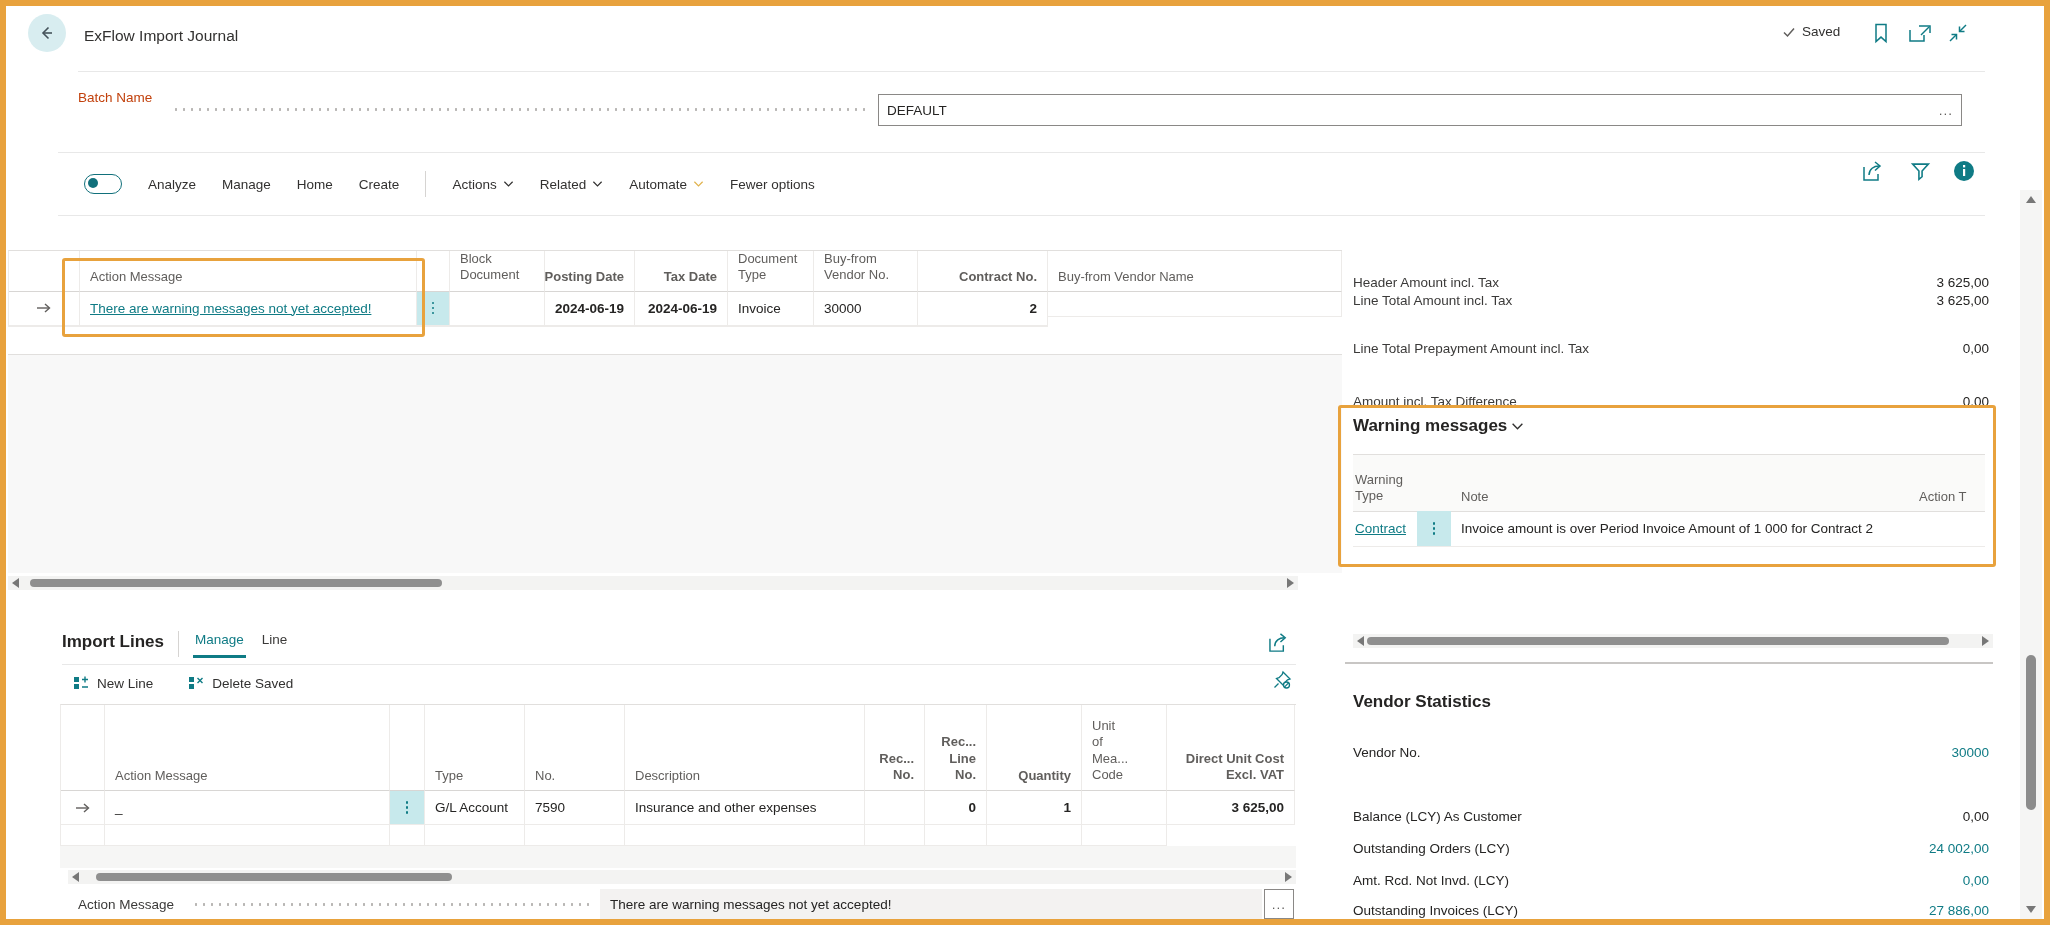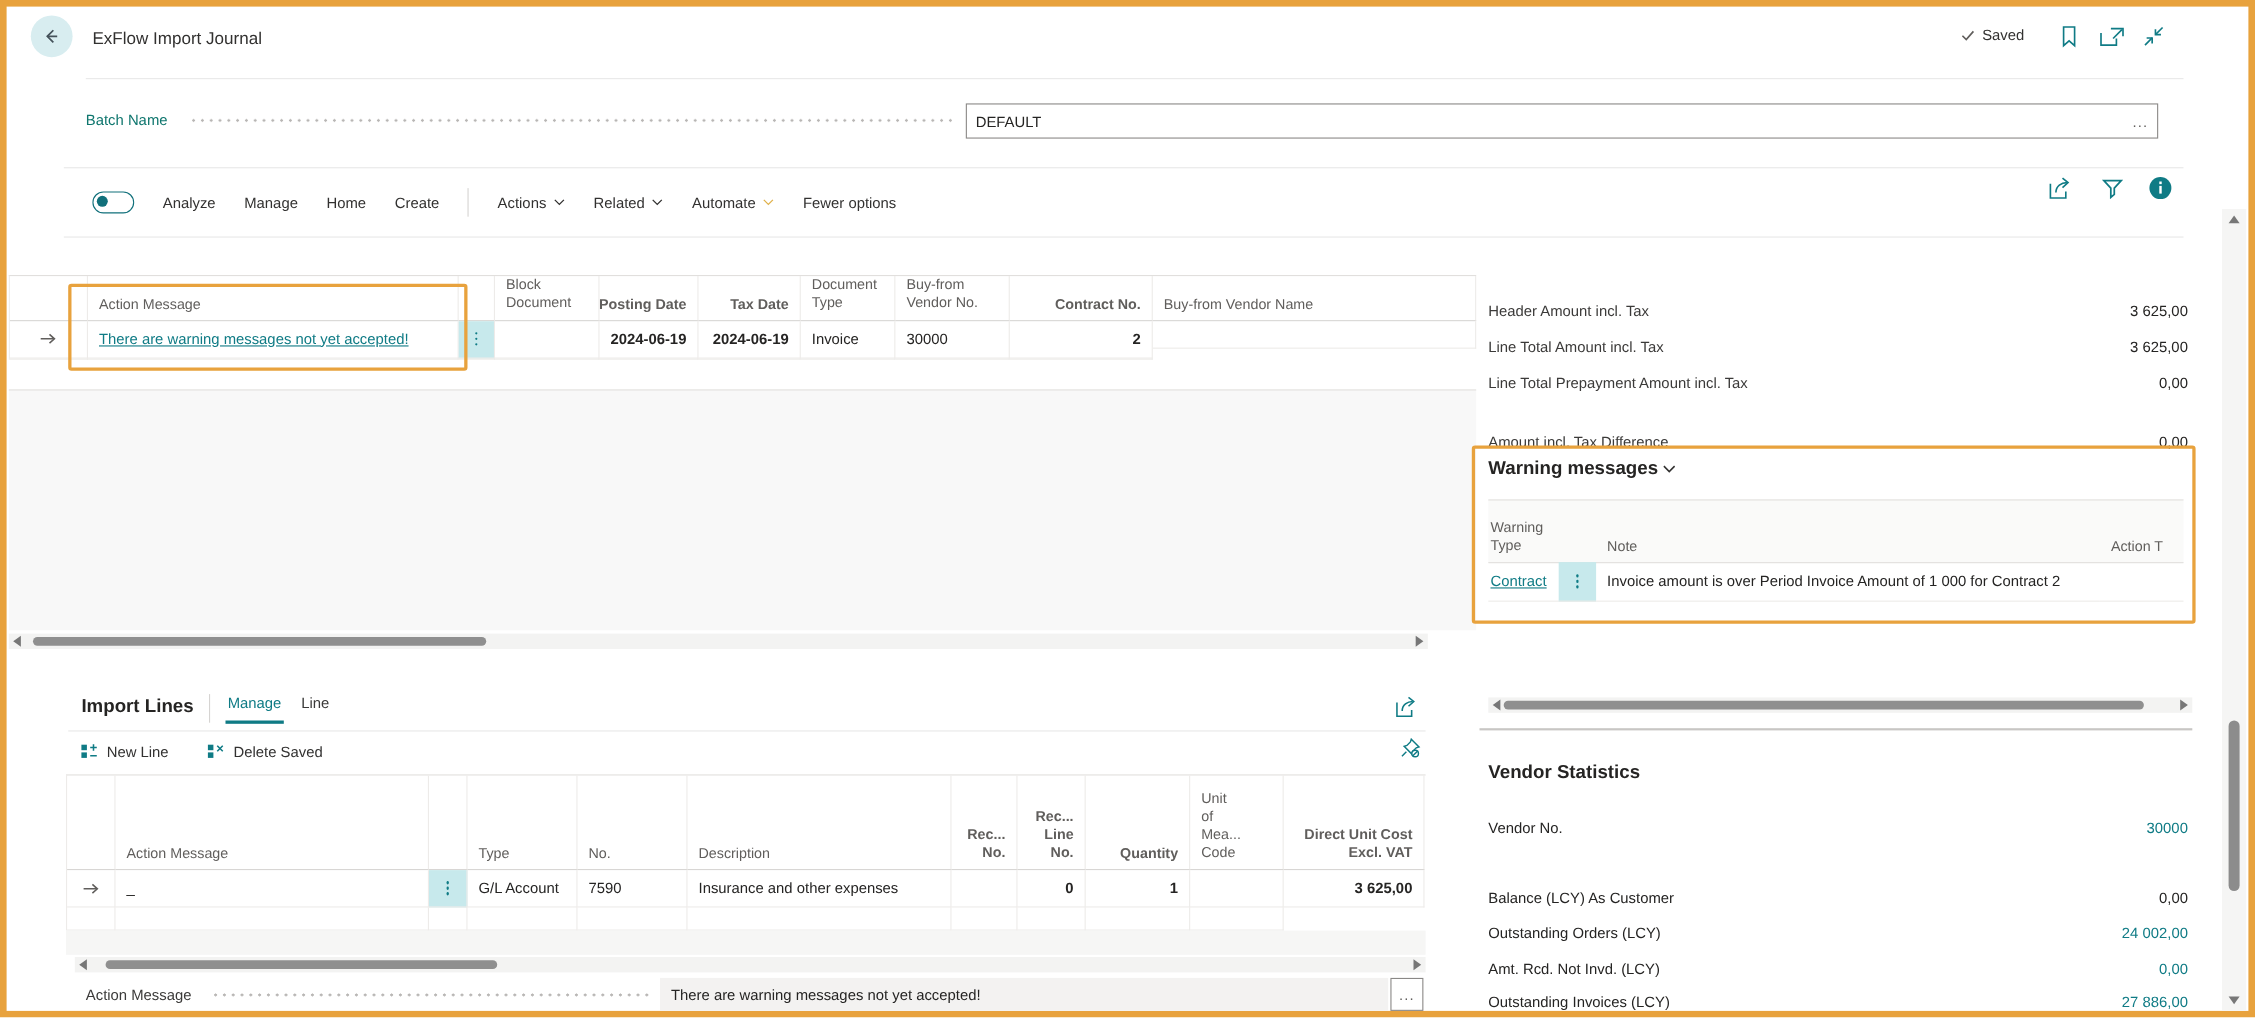--- a/index.html
+++ b/index.html
@@ -11,21 +11,21 @@
   .bold-title{font-size:17px;font-weight:700;color:#252423;}
   .link{color:#0f7b85;text-decoration:underline;cursor:pointer;}
   .teal{color:#0f7b85;}
   
   .back-btn{left:22px;top:8px;width:38px;height:38px;border-radius:50%;background:#d8edf0;
             display:flex;align-items:center;justify-content:center;}
   .page-title{left:78px;top:21px;font-size:15.5px;color:#323130;}
   .hdr-divider{left:72px;top:65px;width:1907px;height:1px;background:#e8e8e8;}
   .save-status{left:1776px;top:18px;display:flex;align-items:center;gap:6px;color:#323130;}
   
-  .batch-label{left:72px;top:96px;color:#0f766e;}
+  .batch-label{left:72px;top:84px;color:#c2410c;}
   .dots{height:3px;background-image:radial-gradient(circle,#b8b6b4 1.1px,transparent 1.3px);
         background-size:8px 3px;background-repeat:repeat-x;background-position:left center;}
   .batch-field{left:872px;top:88px;width:1084px;height:32px;border:1px solid #8a8886;
                display:flex;align-items:center;padding:0 8px;box-sizing:border-box;justify-content:space-between;}
   
   .toolbar{left:52px;top:146px;width:1927px;height:64px;border-top:1px solid #e8e8e8;
            border-bottom:1px solid #e8e8e8;display:flex;align-items:center;gap:26px;padding-left:26px;box-sizing:border-box;}
   .toggle{width:36px;height:18px;border:1px solid #11707b;border-radius:10px;position:relative;background:#fff;}
   .toggle .knob{position:absolute;left:3px;top:3px;width:10px;height:10px;border-radius:50%;background:#11707b;}
   .tb-item{color:#323130;display:flex;align-items:center;gap:6px;cursor:pointer;}
@@ -233,21 +233,21 @@
 
   <div class="abs hl-box" style="left:56px;top:252px;width:357px;height:73px;"></div>
 
   <div class="abs hsb" style="left:2px;top:570px;width:1290px;height:14px;">
     <span class="tri tri-l"></span>
     <span class="tri tri-r"></span>
     <span class="hsb-thumb" style="left:22px;width:412px;"></span>
   </div>
 
   <div class="abs il-head">
-    <span class="bold-title" style="padding-top:4px;margin-left:12px;">Import Lines</span>
+    <span class="bold-title" style="padding-top:4px;">Import Lines</span>
     <span style="width:1px;height:26px;background:#d6d4d2;margin-top:3px;"></span>
     <span class="tab tab-active">Manage</span>
     <span class="tab">Line</span>
   </div>
   <div class="abs" style="left:1262px;top:626px;">
     <svg width="23" height="21" viewBox="0 0 24 22" fill="none" stroke="#0f7b85" stroke-width="1.5">
       <path d="M2 7 v13 h14 v-6"></path>
         <path d="M7 15 c0-6 5-9 10-9"></path>
         <path d="M13 2 l5 4 -5 4.5"></path>
     </svg>
@@ -353,21 +353,21 @@
   <div class="abs dots" style="left:186px;top:897px;width:398px;"></div>
   <div class="abs field-gray" style="left:594px;top:883px;width:662px;height:30px;">
     <span>There are warning messages not yet accepted!</span>
   </div>
   <div class="abs assist-btn" style="left:1258px;top:883px;width:30px;height:30px;letter-spacing:1px;">...</div>
 
   <div class="abs tot-row" style="top:269px;">
     <span class="l">Header Amount incl. Tax</span>
     <span>3 625,00</span>
   </div>
-  <div class="abs tot-row" style="top:302px;">
+  <div class="abs tot-row" style="top:287px;">
     <span class="l">Line Total Amount incl. Tax</span>
     <span>3 625,00</span>
   </div>
   <div class="abs tot-row" style="top:335px;">
     <span class="l">Line Total Prepayment Amount incl. Tax</span>
     <span>0,00</span>
   </div>
   <div class="abs tot-row" style="top:388px;">
     <span class="l">Amount incl. Tax Difference</span>
     <span>0,00</span>

